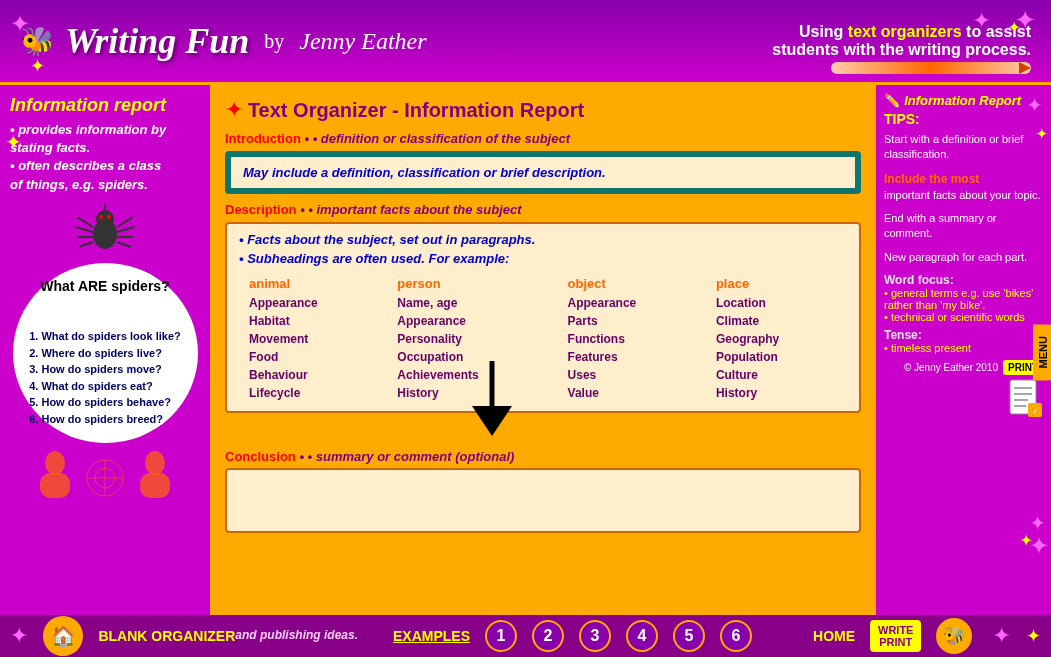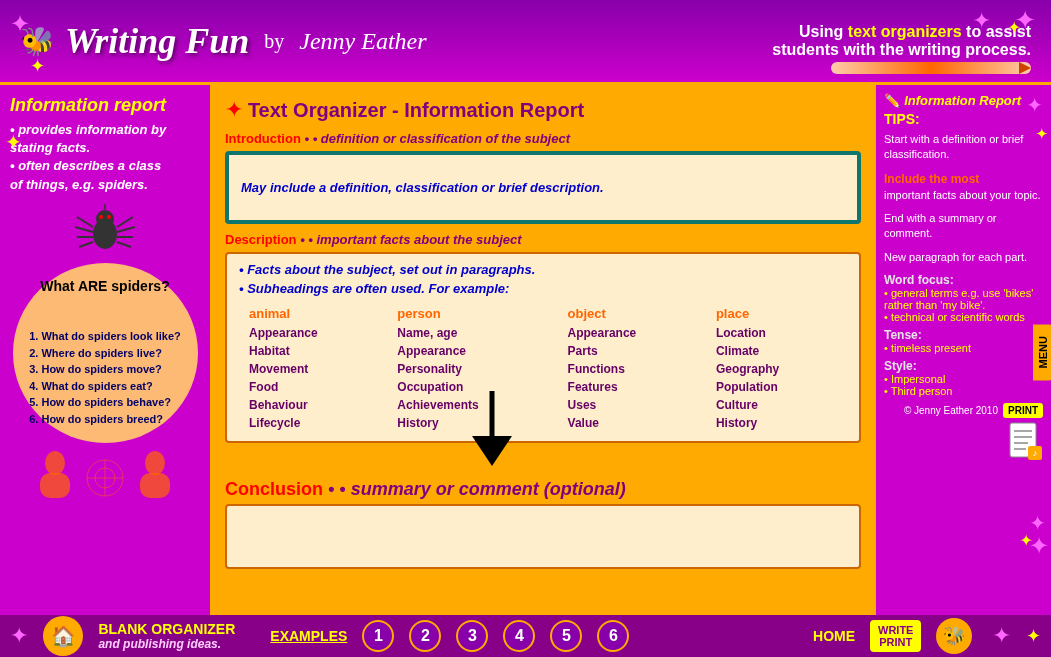--- a/index.html
+++ b/index.html
@@ -101,21 +101,21 @@
       font-size: 13px;
       font-weight: bold;
       font-style: italic;
       line-height: 1.4;
     }
     .spider-container {
       text-align: center;
       margin: 5px 0;
     }
     .circle-area {
-      background: #fdba74;
+      background: #ffffff;
       border-radius: 50%;
       width: 185px;
       height: 180px;
       margin: 0 auto;
       display: flex;
       flex-direction: column;
       align-items: center;
       justify-content: center;
       padding: 15px;
       gap: 29px;
@@ -148,23 +148,23 @@
       margin-bottom: 8px;
     }
     .section-header {
       color: #800080;
       font-size: 13px;
       font-weight: bold;
       margin-bottom: 5px;
     }
     .text-box {
       background: #ffeecc;
-      border: 4px solid #0f766e;
+      border: 6px solid #0f766e;
       border-radius: 4px;
-      padding: 25px 12px;
+      padding: 8px 12px;
       margin-bottom: 8px;
     }
     .text-box-content {
       color: #0000cc;
       font-size: 13px;
       font-weight: bold;
       font-style: italic;
     }
     .desc-box {
       background: #ffeecc;
@@ -194,21 +194,21 @@
     .subheadings-table td {
       color: #660066;
       font-size: 12px;
       font-weight: bold;
       text-align: left;
       padding: 1px 8px;
       vertical-align: top;
     }
     .conclusion-header {
       color: #800080;
-      font-size: 18px;
+      font-size: 13px;
       font-weight: bold;
       margin-bottom: 4px;
       margin-top: 8px;
     }
     .conclusion-box {
       background: #ffeecc;
       border: 2px solid #cc6600;
       border-radius: 4px;
       height: 65px;
       position: relative;
@@ -544,25 +544,20 @@
       <div class="tip-orange">Word focus:</div>
       <div class="tip-yellow">• general terms e.g. use 'bikes' rather than 'my bike'.</div>
       <div class="tip-yellow">• technical or scientific words</div>
     </div>
 
     <div style="margin-top:5px;">
       <div class="tip-orange">Tense:</div>
       <div class="tip-yellow">• timeless present</div>
     </div>
 
-    <div style="margin-top:5px;">
-      <div class="tip-orange">Style:</div>
-      <div class="tip-yellow">• Impersonal</div>
-      <div class="tip-yellow">• Third person</div>
-    </div>
 
     <div style="margin-top:6px;display:flex;justify-content:flex-end;align-items:center;gap:5px;">
       <div style="color:white;font-size:10px;">© Jenny Eather 2010</div>
       <div style="background:#ffff00;color:#000;font-size:10px;font-weight:bold;padding:2px 5px;border-radius:3px;cursor:pointer;">PRINT</div>
     </div>
 
     <div style="text-align:right;margin-top:3px;">
       <svg width="35" height="40" viewBox="0 0 35 40">
         <rect x="2" y="2" width="26" height="34" rx="2" fill="white" stroke="#888" stroke-width="1"></rect>
         <line x1="6" y1="10" x2="24" y2="10" stroke="#888" stroke-width="1.5"></line>
@@ -581,21 +576,21 @@
     <span style="position:absolute;right:2px;bottom:55px;color:#ff66ff;font-size:24px;">✦</span>
   </div>
 </div>
 
 <div class="bottom-bar">
 
   <span style="color:#ff66ff;font-size:22px;">✦</span>
 
   <div class="house-icon">🏠</div>
 
-  <div style="display:flex;flex-direction:column;">
+  <div style="display:flex;flex-direction:row;">
     <span class="blank-organizer">BLANK ORGANIZER</span>
     <span class="publishing-ideas">and publishing ideas.</span>
   </div>
 
   <span class="examples-label">EXAMPLES</span>
 
   <div class="number-btn">1</div>
   <div class="number-btn">2</div>
   <div class="number-btn">3</div>
   <div class="number-btn">4</div>

